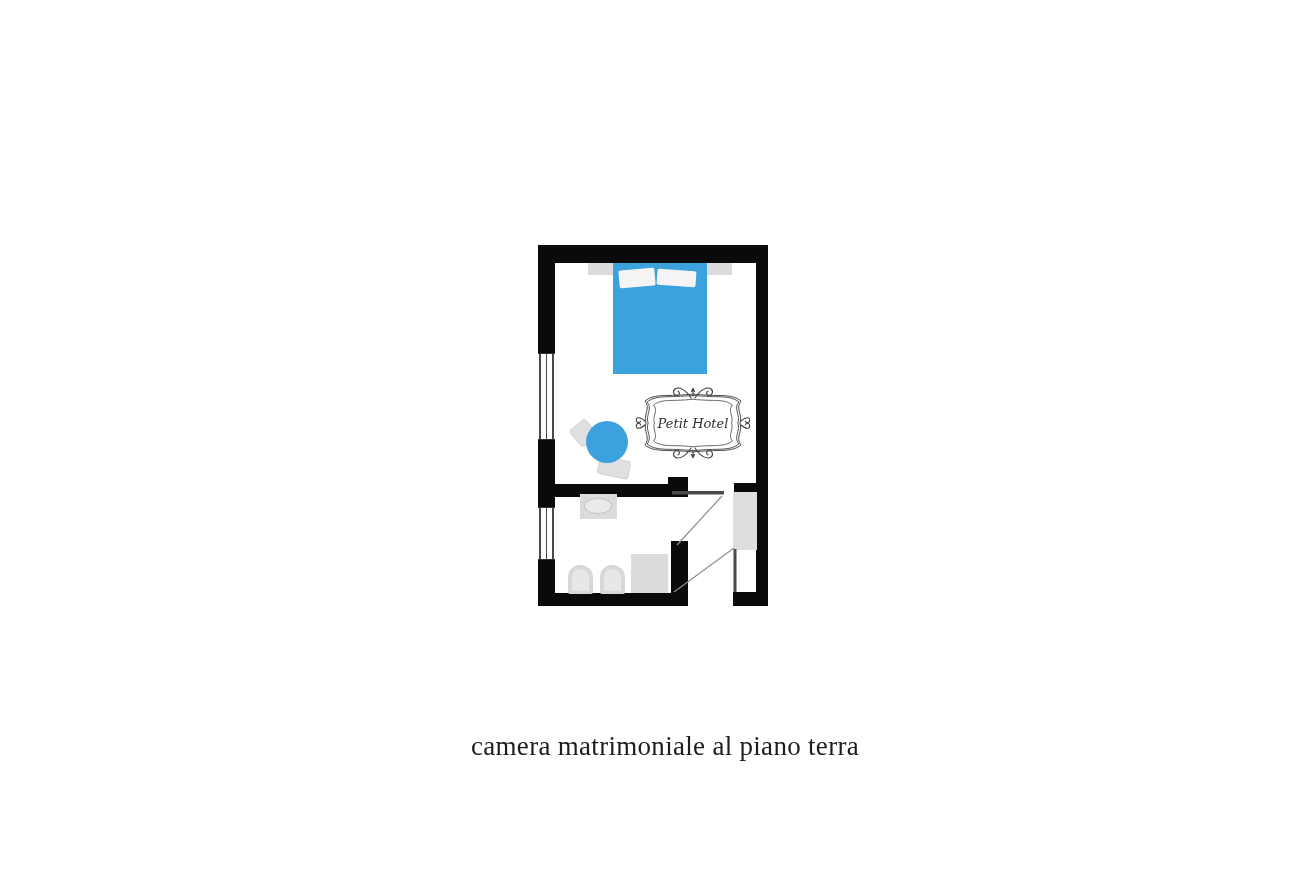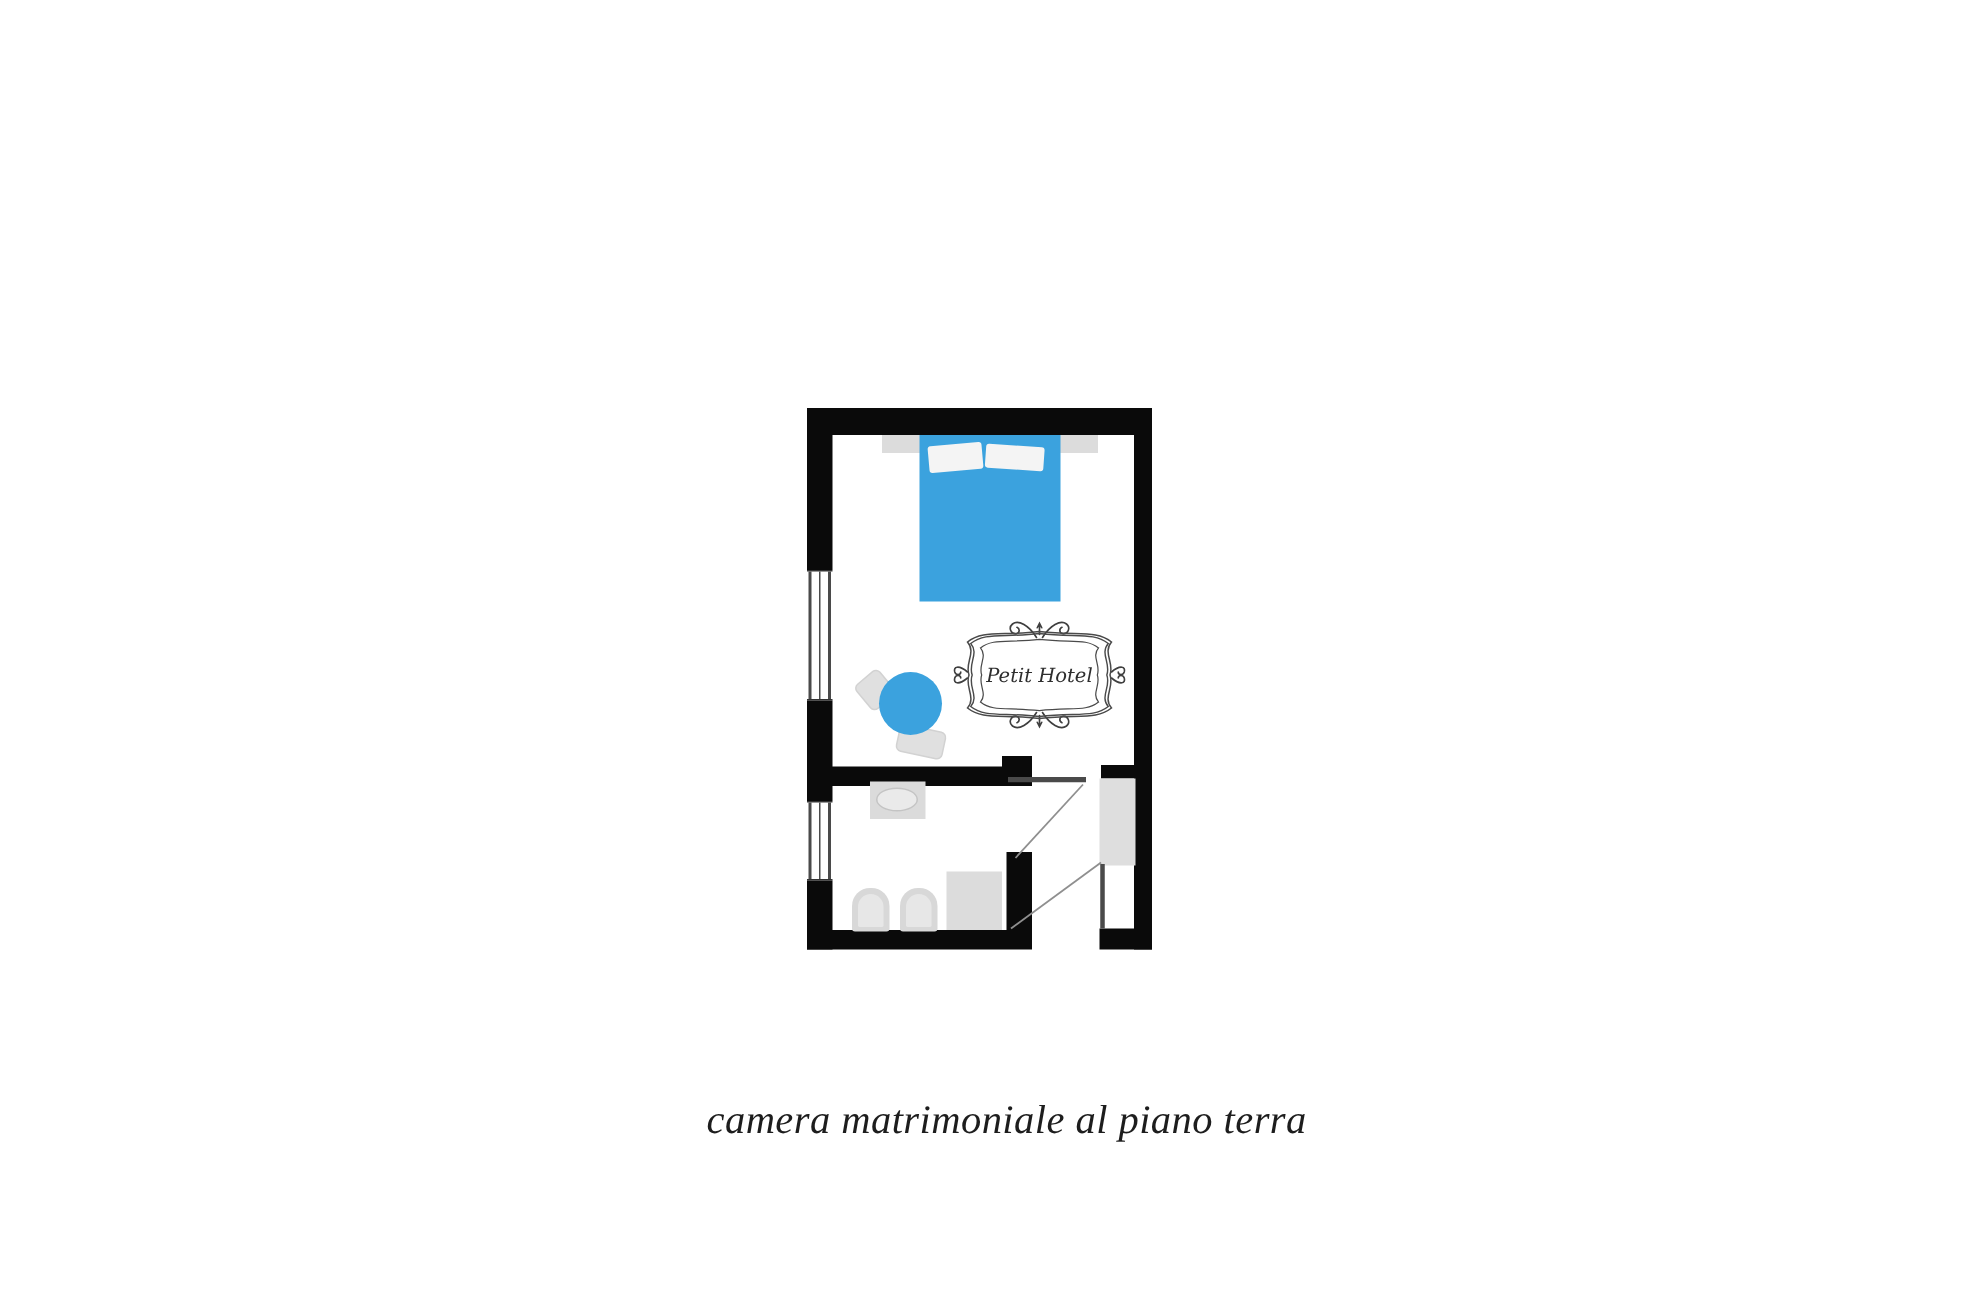--- a/index.html
+++ b/index.html
@@ -8,21 +8,21 @@
     background: #ffffff;
     font-family: "Liberation Serif", serif;
     position: relative;
     overflow: hidden;
   }
   .page { position: absolute; inset: 0; background: #ffffff; }
 
   
   .floorplan {
     position: absolute;
-    left: 538px; top: 272px;
+    left: 538px; top: 245px;
     width: 230px; height: 361px;
   }
   .abs { position: absolute; }
   .wall { position: absolute; background: #0a0a0a; }
 
   
   .window {
     position: absolute; left: 0; width: 17px; background: #ffffff;
     border-top: 1px solid #333; border-bottom: 1px solid #333;
   }
@@ -81,21 +81,20 @@
 
   
   .caption {
     position: absolute;
     left: 471px; top: 731px;
     font-family: "Liberation Serif", serif;
     font-size: 27px;
     color: #1d1d1d;
     letter-spacing: 0.3px;
     white-space: nowrap;
-    font-style: italic;
   }
 </style>
 </head>
 <body>
 
 <div class="page">
 
   <div class="floorplan">
 
     <div class="wall" style="left:0; top:0; width:230px; height:18px;"></div>

